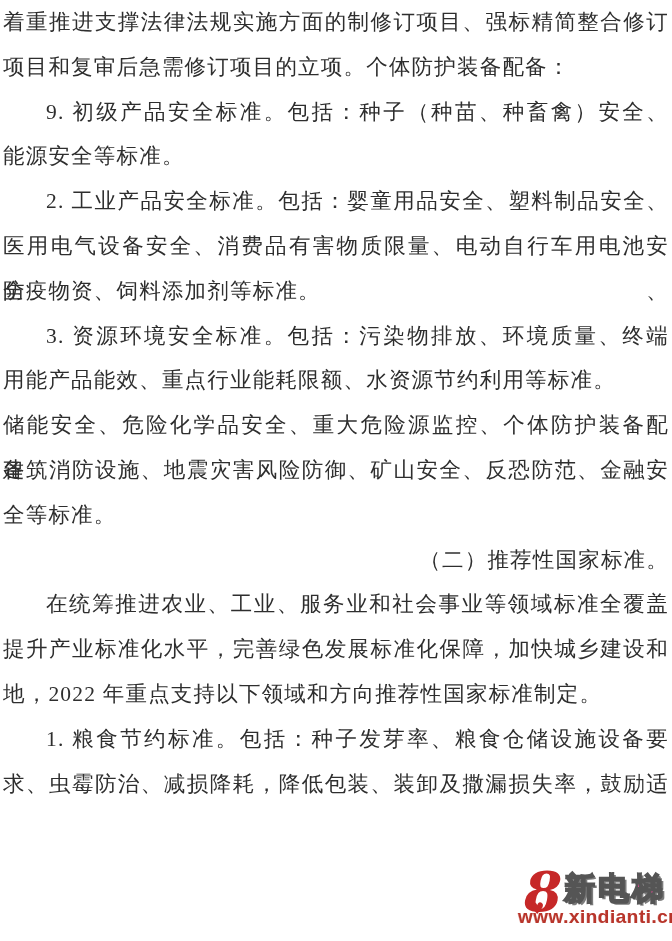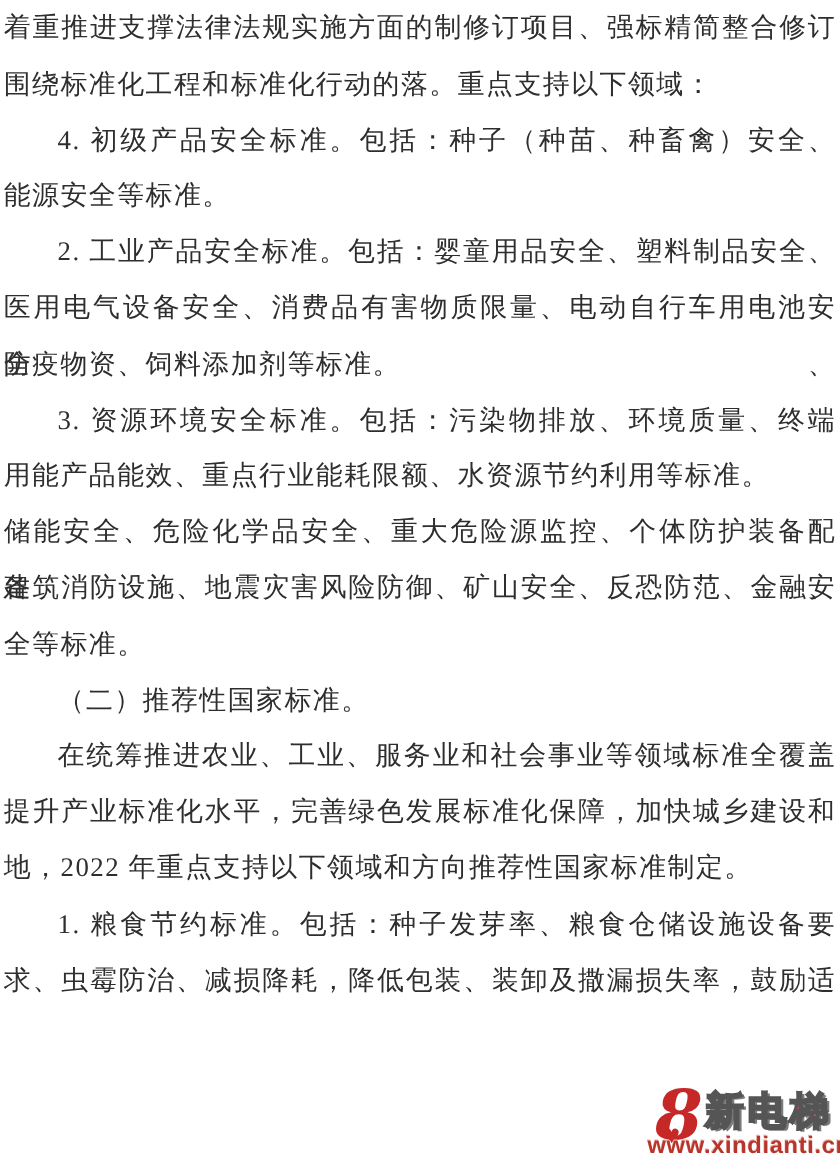--- a/index.html
+++ b/index.html
@@ -34,20 +34,21 @@
     overflow: visible;
   }
   .line.j {
     white-space: normal;
     text-align: justify;
     text-align-last: justify;
     text-justify: inter-character;
   }
   .line.i {
     text-indent: 2em;
+    text-align: right;
   }
   
   .wm {
     position: absolute;
     left: 518px;
     top: 869px;
     width: 154px;
     height: 66px;
     pointer-events: none;
   }
@@ -99,22 +100,22 @@
     white-space: nowrap;
   }
 </style>
 </head>
 <body>
 
 <div class="page">
 
   <div class="textblock">
     <div class="line j">着重推进支撑法律法规实施方面的制修订项目、强标精简整合修订</div>
-    <div class="line">围绕标准化工程和标准化行动的落。重点支持以下领域：</div>
-    <div class="line i j">4. 初级产品安全标准。包括：种子（种苗、种畜禽）安全、</div>
+    <div class="line">项目和复审后急需修订项目的立项。个体防护装备配备：</div>
+    <div class="line i j">9. 初级产品安全标准。包括：种子（种苗、种畜禽）安全、</div>
     <div class="line">能源安全等标准。</div>
     <div class="line i j">2. 工业产品安全标准。包括：婴童用品安全、塑料制品安全、</div>
     <div class="line j">医用电气设备安全、消费品有害物质限量、电动自行车用电池安全、</div>
     <div class="line">防疫物资、饲料添加剂等标准。</div>
     <div class="line i j">3. 资源环境安全标准。包括：污染物排放、环境质量、终端</div>
     <div class="line">用能产品能效、重点行业能耗限额、水资源节约利用等标准。</div>
     <div class="line j">储能安全、危险化学品安全、重大危险源监控、个体防护装备配备、</div>
     <div class="line j">建筑消防设施、地震灾害风险防御、矿山安全、反恐防范、金融安</div>
     <div class="line">全等标准。</div>
     <div class="line i">（二）推荐性国家标准。</div>

